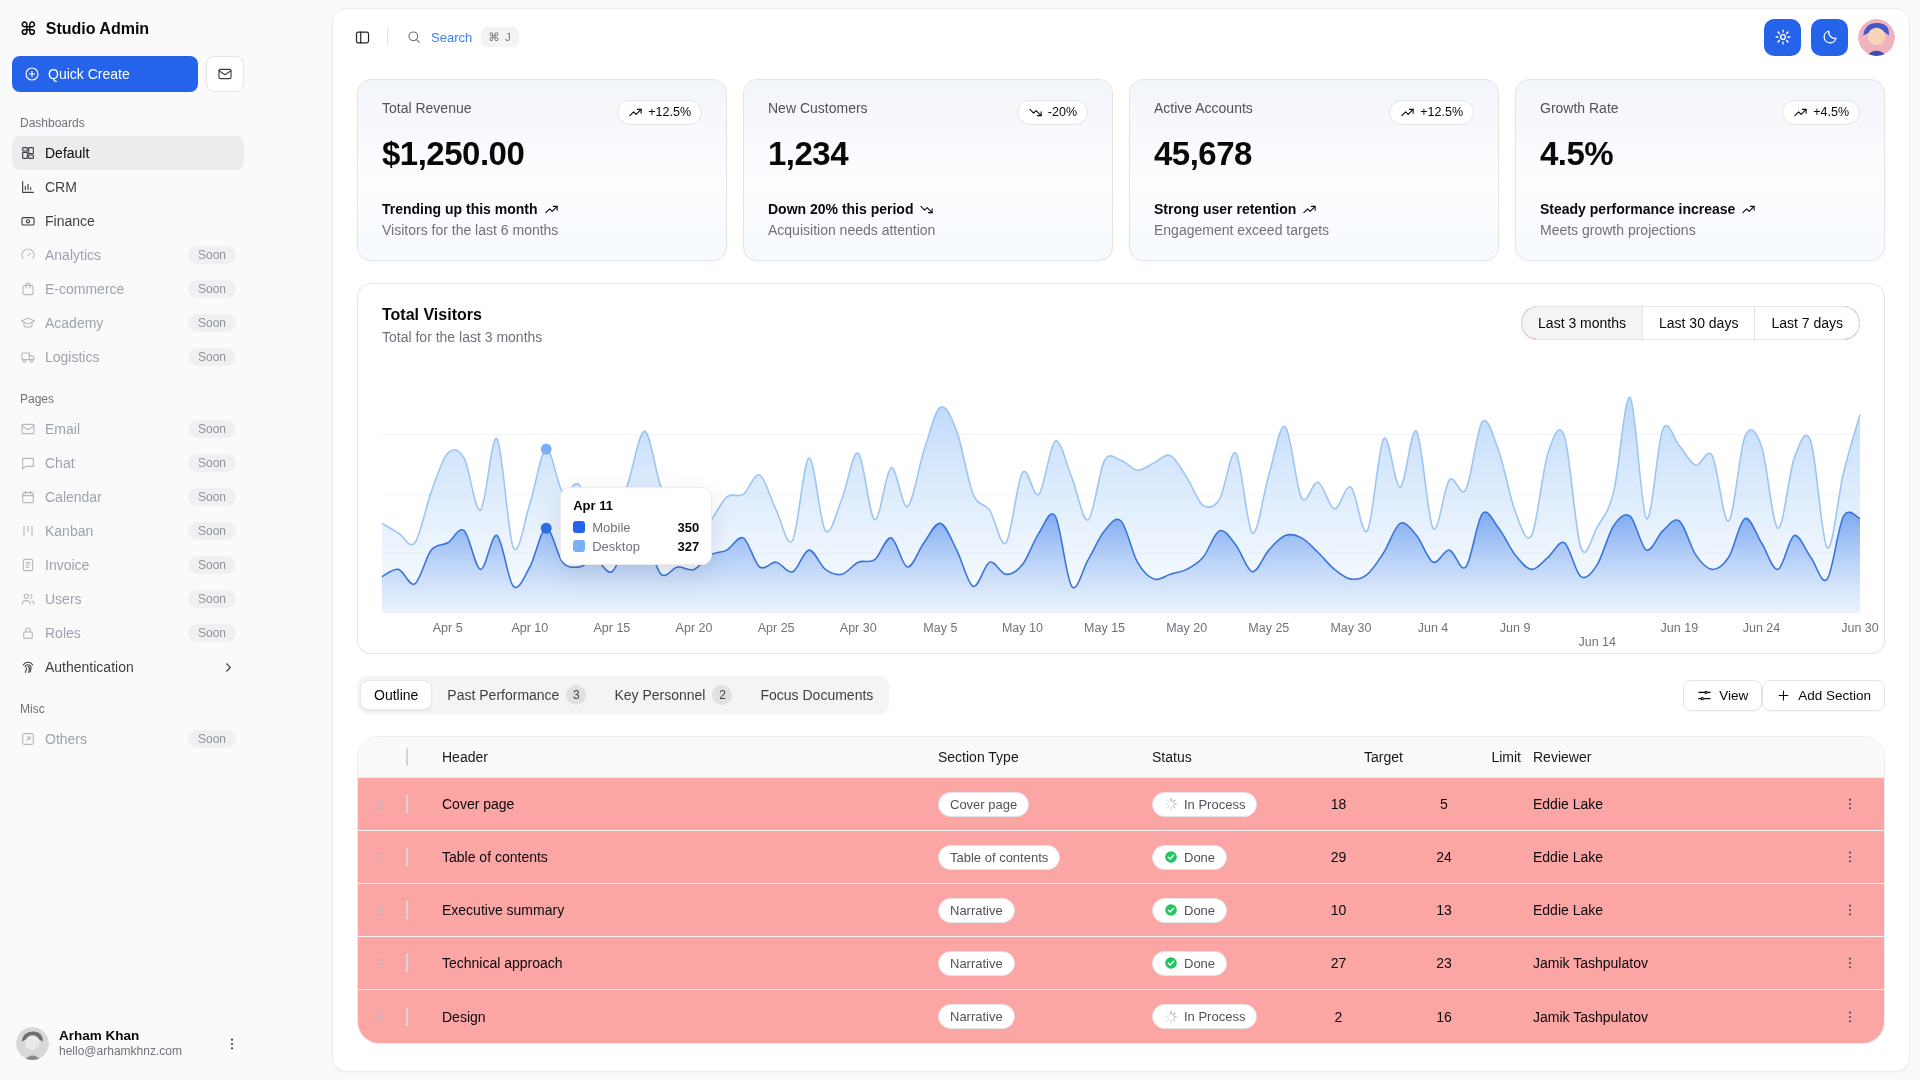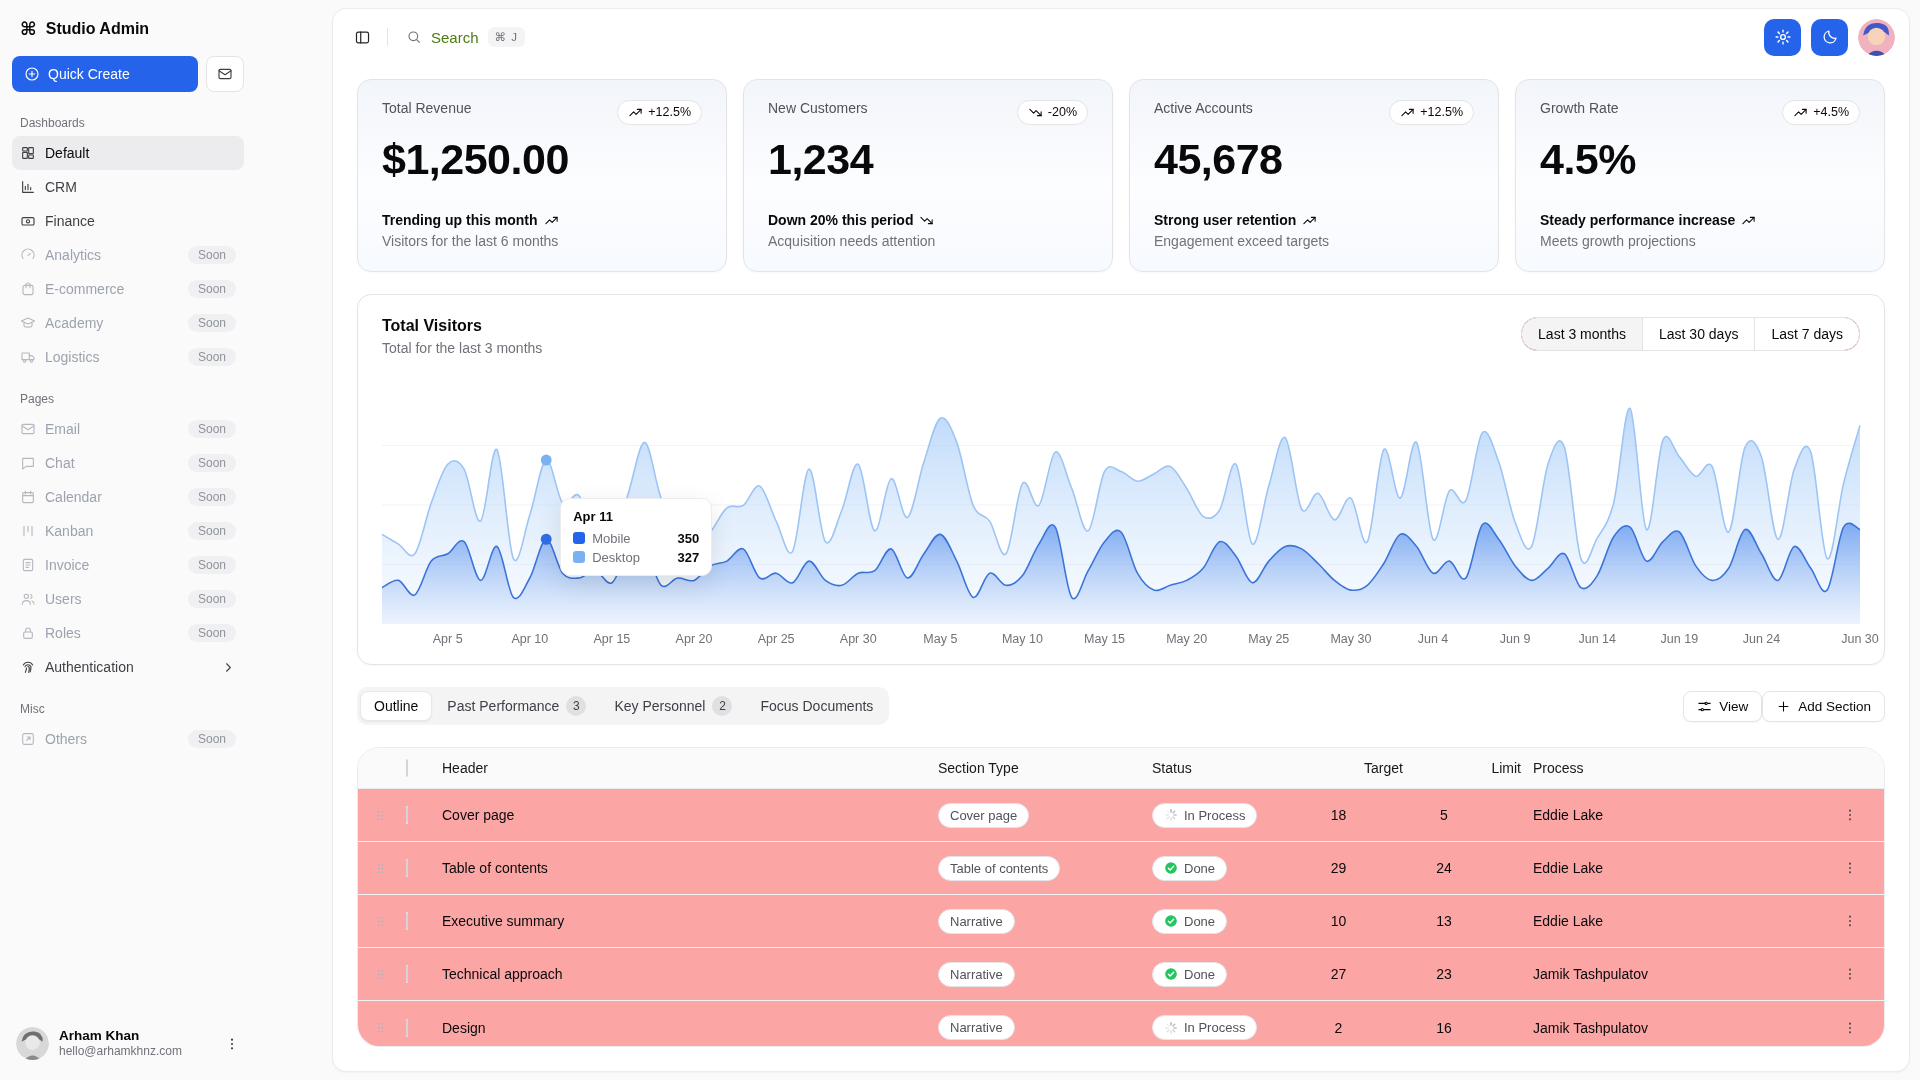--- a/index.html
+++ b/index.html
@@ -34,35 +34,35 @@
   .user-name{font-size:13.5px;font-weight:bold;line-height:1.25}
   .user-email{font-size:12px;color:var(--muted);line-height:1.25}
   .dots-v{color:var(--fg2);display:flex}
 
   
   .main{flex:1;margin:8px 10px 8px 76px;background:var(--card);border:1px solid var(--border-soft);border-radius:14px;box-shadow:0 1px 2px rgba(0,0,0,.04);overflow:hidden;display:flex;flex-direction:column}
   .topbar{height:56px;display:flex;align-items:center;padding:0 14px;gap:10px}
   .icon-ghost{width:30px;height:30px;border:none;background:transparent;border-radius:8px;display:flex;align-items:center;justify-content:center;color:#232326;cursor:pointer}
   .topbar .sep{width:1px;height:18px;background:var(--border)}
   .search-box{display:flex;align-items:center;gap:9px;padding:6px 8px;border-radius:8px;color:var(--muted);cursor:text}
-  .search-box .stext{font-size:15px;color:#4d7c0f}
+  .search-box .stext{font-size:13px;color:#3b82f6}
   .kbd{background:#f4f4f5;border-radius:6px;font-size:11.5px;color:var(--muted);padding:3px 7px;letter-spacing:1px}
   .topbar-right{margin-left:auto;display:flex;align-items:center;gap:10px}
   .sq-btn{width:37px;height:37px;border:none;border-radius:10px;background:var(--primary);color:#fff;display:flex;align-items:center;justify-content:center;cursor:pointer}
   .avatar{width:37px;height:37px;border-radius:50%;overflow:hidden;flex:0 0 auto;cursor:pointer}
 
   .content{flex:1;padding:14px 24px 24px;display:flex;flex-direction:column;gap:22px;overflow:hidden}
 
   
   .stats{display:grid;grid-template-columns:repeat(4,1fr);gap:16px}
   .stat-card{border:1px solid var(--border);border-radius:14px;padding:20px 24px 22px;background:linear-gradient(180deg,#f2f5fa 0%,#fcfdff 55%,#f7fafe 100%);box-shadow:0 1px 2px rgba(0,0,0,.03)}
   .stat-top{display:flex;align-items:flex-start;justify-content:space-between}
   .stat-label{font-size:14px;color:#52525b}
   .trend-badge{display:flex;align-items:center;gap:5px;border:1px solid var(--border);border-radius:999px;background:#fff;font-size:12.5px;color:var(--fg);padding:4px 10px;line-height:1}
-  .stat-value{font-size:43px;font-weight:bold;letter-spacing:-.5px;margin-top:10px}
+  .stat-value{font-size:33px;font-weight:bold;letter-spacing:-.5px;margin-top:10px}
   .stat-foot{margin-top:28px}
   .stat-line1{font-size:14px;font-weight:bold;display:flex;align-items:center;gap:6px}
   .stat-line2{font-size:14px;color:var(--muted);margin-top:5px}
 
   
   .chart-card{border:1px solid var(--border);border-radius:14px;background:#fff;box-shadow:0 1px 2px rgba(0,0,0,.03);padding:22px 0 14px}
   .chart-head{display:flex;align-items:flex-start;justify-content:space-between;padding:0 24px}
   .chart-title{font-size:16px;font-weight:bold}
   .chart-sub{font-size:14px;color:var(--muted);margin-top:5px}
   .range-group{display:flex;border:1px solid var(--border);border-radius:16px;overflow:hidden;background:#be185d}
@@ -542,21 +542,21 @@
           <span class="xlabel" style="left: 26.6667%;">Apr 25</span>
           <span class="xlabel" style="left: 32.2222%;">Apr 30</span>
           <span class="xlabel" style="left: 37.7778%;">May 5</span>
           <span class="xlabel" style="left: 43.3333%;">May 10</span>
           <span class="xlabel" style="left: 48.8889%;">May 15</span>
           <span class="xlabel" style="left: 54.4444%;">May 20</span>
           <span class="xlabel" style="left: 60%;">May 25</span>
           <span class="xlabel" style="left: 65.5556%;">May 30</span>
           <span class="xlabel" style="left: 71.1111%;">Jun 4</span>
           <span class="xlabel" style="left: 76.6667%;">Jun 9</span>
-          <span class="xlabel" style="left: 82.2222%;">Jun 14</span>
+          <span class="xlabel" style="left: 82.2222%; margin-top: 14px;">Jun 14</span>
           <span class="xlabel" style="left: 87.7778%;">Jun 19</span>
           <span class="xlabel" style="left: 93.3333%;">Jun 24</span>
           <span class="xlabel" style="left: 100%;">Jun 30</span>
         </div>
     </section>
 
     <section class="tabs-row">
       <div class="tabs" id="tabs">
           <button class="tab active">
             <span>Outline</span>
@@ -597,21 +597,21 @@
 
     <section class="table" id="table">
       <div class="trow thead">
         <div class="cell"></div>
         <div class="cell"><span class="cbx"></span></div>
         <div class="cell">Header</div>
         <div class="cell">Section Type</div>
         <div class="cell">Status</div>
         <div class="cell th-target">Target</div>
         <div class="cell th-limit">Limit</div>
-        <div class="cell">Process</div>
+        <div class="cell">Reviewer</div>
         <div class="cell"></div>
       </div>
       <div id="table-body">
           <div class="trow">
     <div class="cell drag">
               <span style="display: flex;">
                 <svg width="15" height="15" viewBox="0 0 24 24" fill="currentColor">
                   <circle cx="9" cy="6" r="1.4"></circle>
                   <circle cx="15" cy="6" r="1.4"></circle>
                   <circle cx="9" cy="12" r="1.4"></circle>

